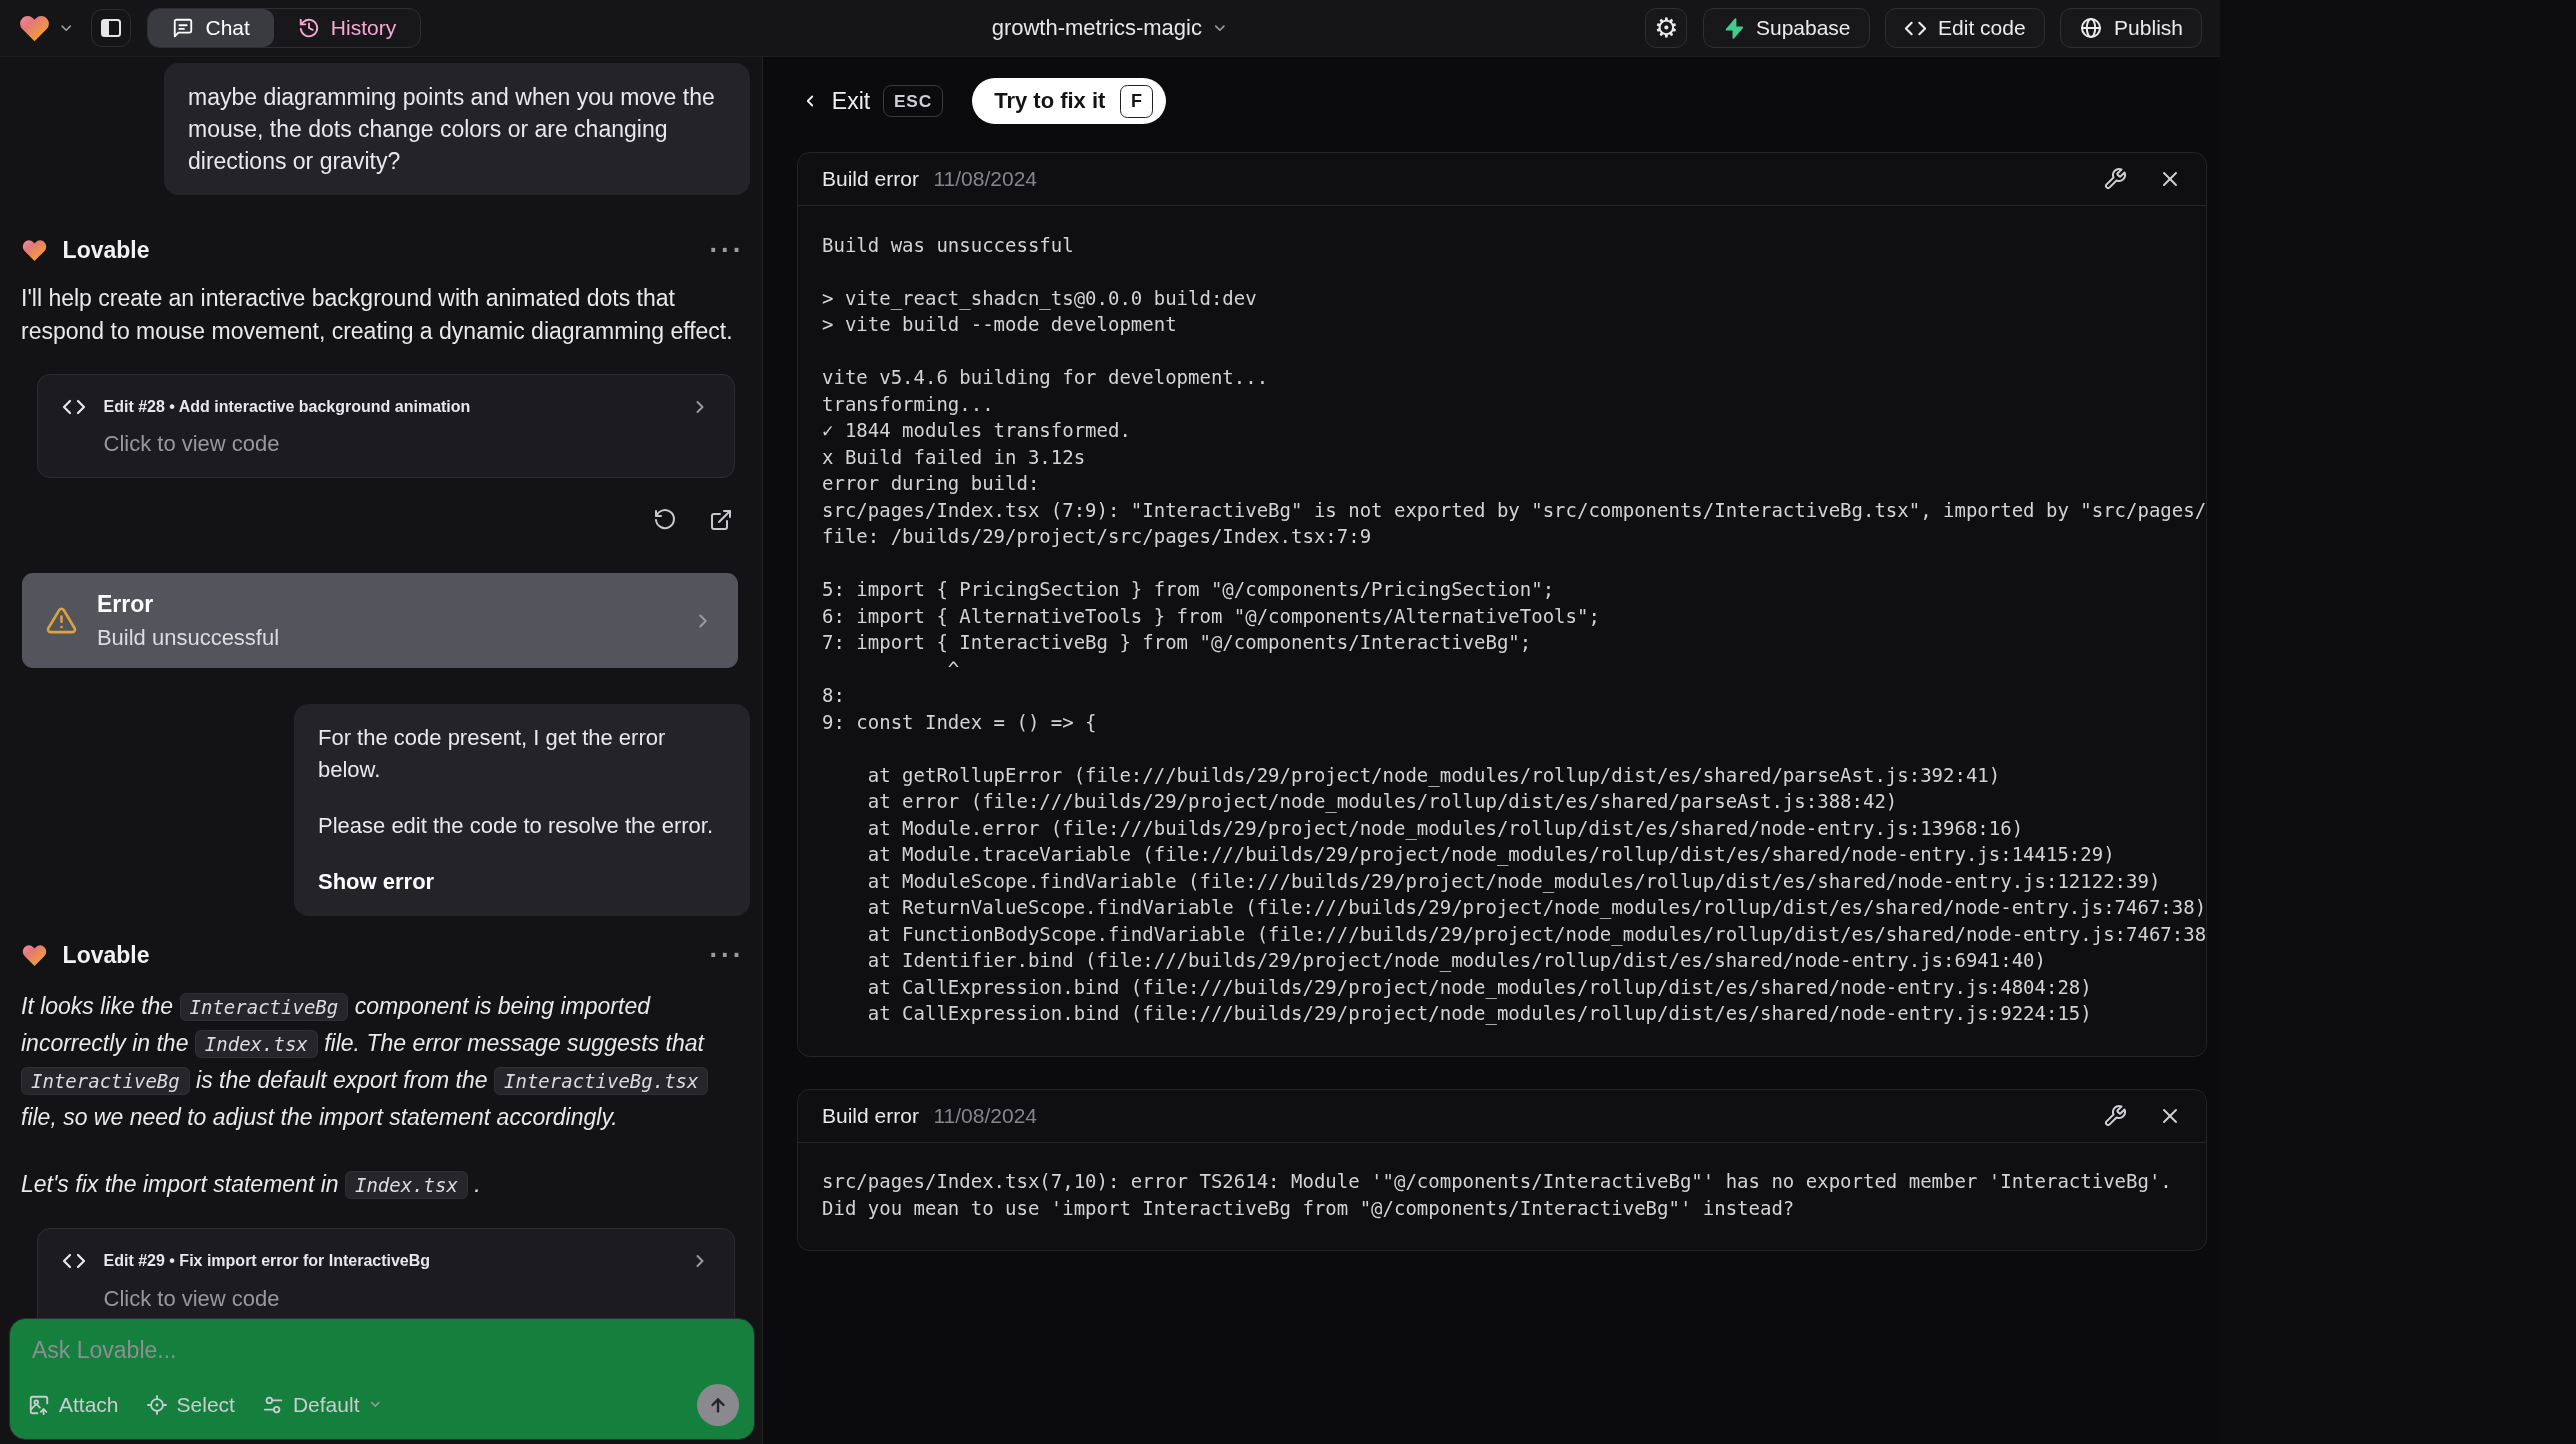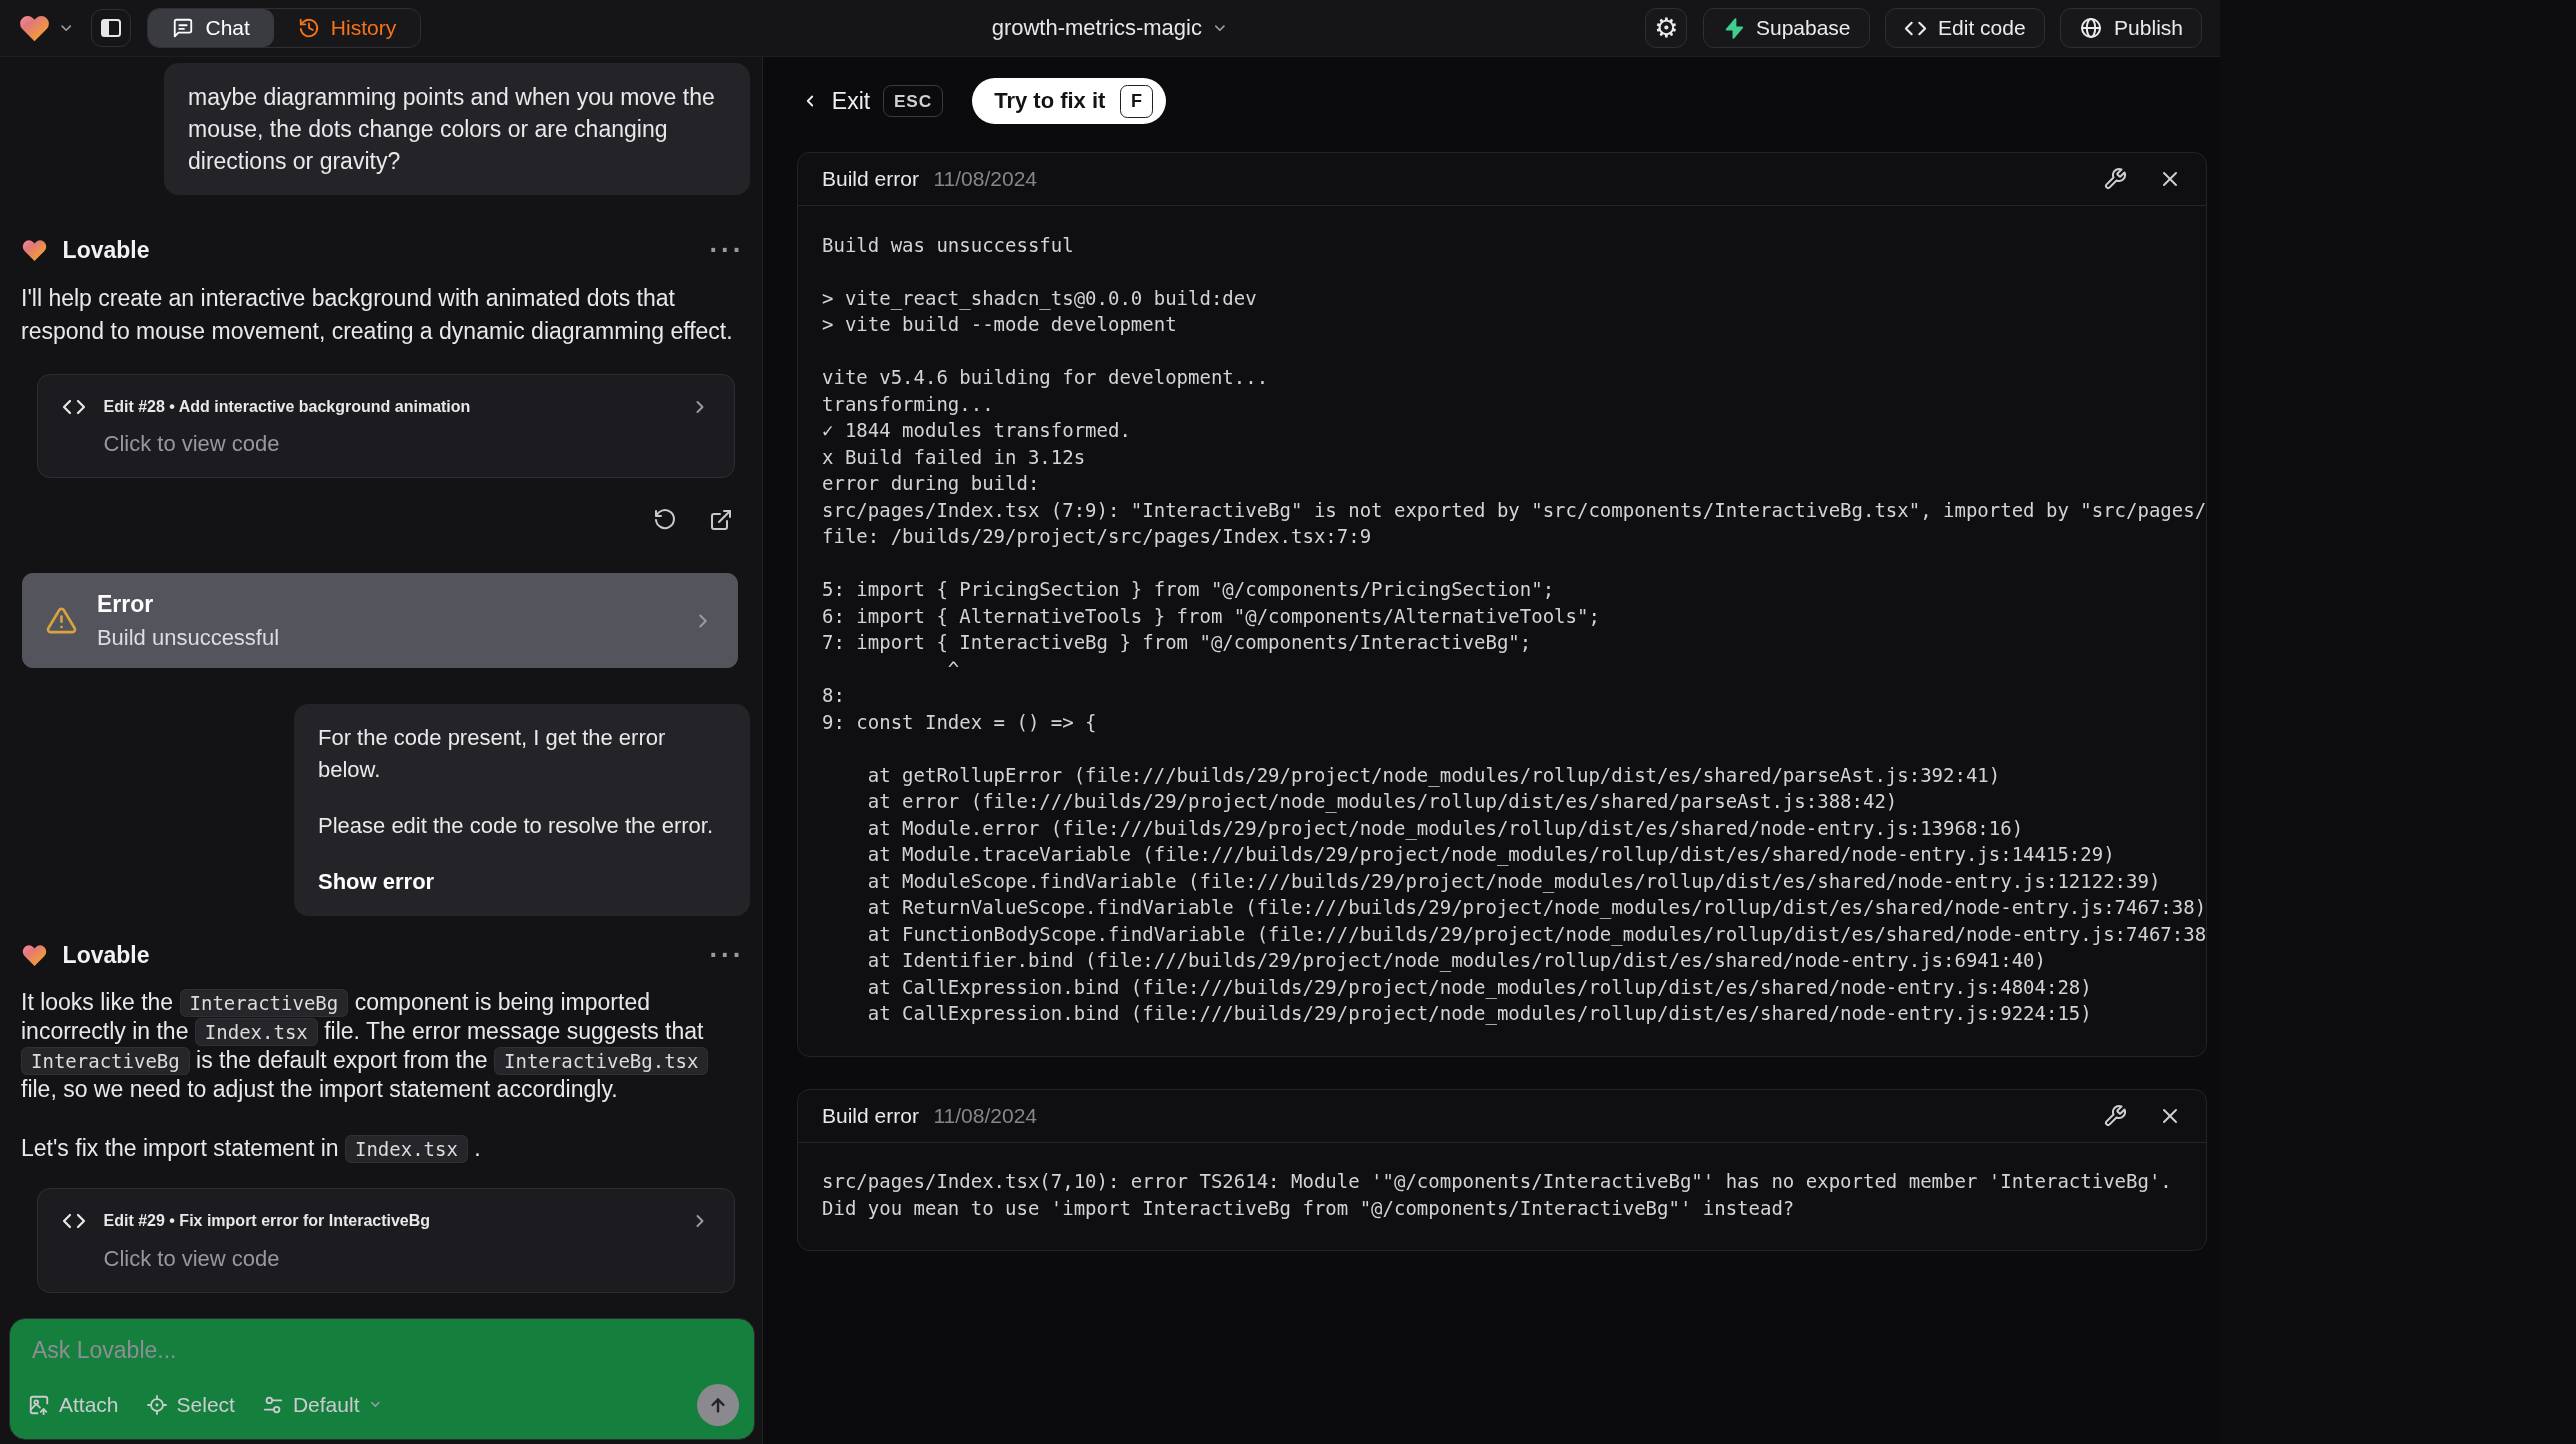--- a/index.html
+++ b/index.html
@@ -8,21 +8,21 @@
   .app { width:2220px; height:1445px; display:flex; flex-direction:column; color:#ececee; }
 
   
   .topbar { height:57px; flex:none; background:#151518; display:flex; align-items:center;
     padding:0 18px; border-bottom:0.9px solid #1e1e21; position:relative; }
   .logo-wrap { display:flex; align-items:center; gap:7.3px; }
   .chev { color:#9a9aa0; display:flex; }
   .sq-btn { width:40px; height:38px; border:0.9px solid #2f2f33; border-radius:11px; background:transparent;
     display:flex; align-items:center; justify-content:center; color:#e6e6e9; margin-left:16.4px; cursor:pointer; }
   .tabgroup { display:flex; margin-left:16.4px; border:0.9px solid #2f2f33; border-radius:12px; background:#18181b; overflow:hidden; height:40px; }
-  .tab { display:flex; align-items:center; gap:11px; padding:0 24px; font-size:21px; color:#f97316; cursor:pointer; }
+  .tab { display:flex; align-items:center; gap:11px; padding:0 24px; font-size:21px; color:#f9a8d4; cursor:pointer; }
   .tab.active { background:#3a3b40; color:#ffffff; border-radius:11px; }
   .project { position:absolute; left:50%; top:50%; transform:translate(-50%,-50%);
     display:flex; align-items:center; gap:10px; font-size:22px; color:#e7e7ea; cursor:pointer; }
   .topbar-right { margin-left:auto; display:flex; align-items:center; gap:15.5px; }
   .tb-btn { height:40px; border:0.9px solid #2f2f33; border-radius:11px; background:#18181b;
     display:flex; align-items:center; gap:11px; padding:0 18px; font-size:21px; color:#ebebee; cursor:pointer; }
   .gear-btn { width:42px; padding:0; justify-content:center; font-size:27px; }
 
   
   .main { flex:1; min-height:0; display:flex; }
@@ -56,21 +56,21 @@
   .icon-row { display:flex; justify-content:flex-end; gap:20px; margin-top:24px; padding-right:11px; }
   .ghost-ic { width:36px; height:36px; display:flex; align-items:center; justify-content:center; color:#c9c9cd; cursor:pointer; }
 
   .error-card { margin:35px 12px 0 0.9px; background:#54555c; border-radius:11px; padding:17.3px 24px;
     display:flex; align-items:center; gap:20px; cursor:pointer;justify-content:space-between; }
   .error-texts .t { font-size:23px; font-weight:600; color:#ffffff; }
   .error-texts .s { font-size:22px; color:#dcdde0; margin-top:7.3px; }
   .error-card .spacer { flex:1; }
 
   .lov-head.h2 { margin-top:22px; }
-  .para.p-chips { line-height:28px; }
+  .para.p-chips { line-height:36px;font-style:italic; }
 
   
   .composer { position:absolute; left:9px; right:7.3px; bottom:5.5px; height:122px; background:#15803d;
     border:0.9px solid #2c2c31; border-radius:16.4px; padding:18px 22px 12.8px; }
   .composer textarea { width:100%; height:40px; background:transparent; border:none; outline:none; resize:none;
     font-family:"Liberation Sans", sans-serif; font-size:23px; color:#ececee; }
   .composer textarea::placeholder { color:#8e8e94; }
   .composer-row { position:absolute; left:18px; right:14.6px; bottom:12.8px; display:flex; align-items:center; gap:27px; }
   .comp-btn { display:flex; align-items:center; gap:9px; font-size:21px; color:#cbcbd0; cursor:pointer; }
   .send-btn { margin-left:auto; width:42px; height:42px; border-radius:50%; background:#8a8a8e; border:none;

